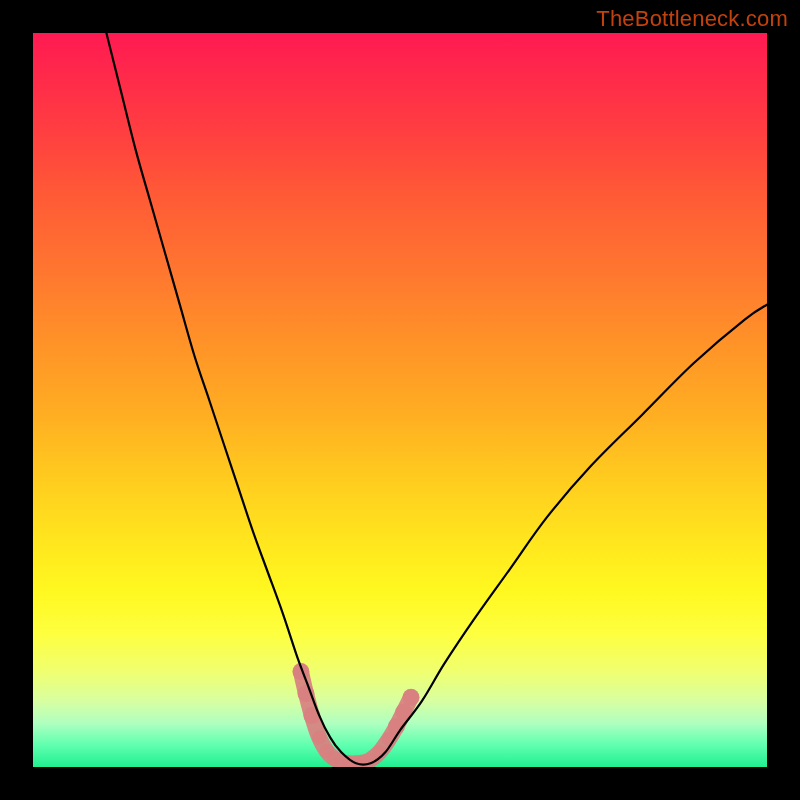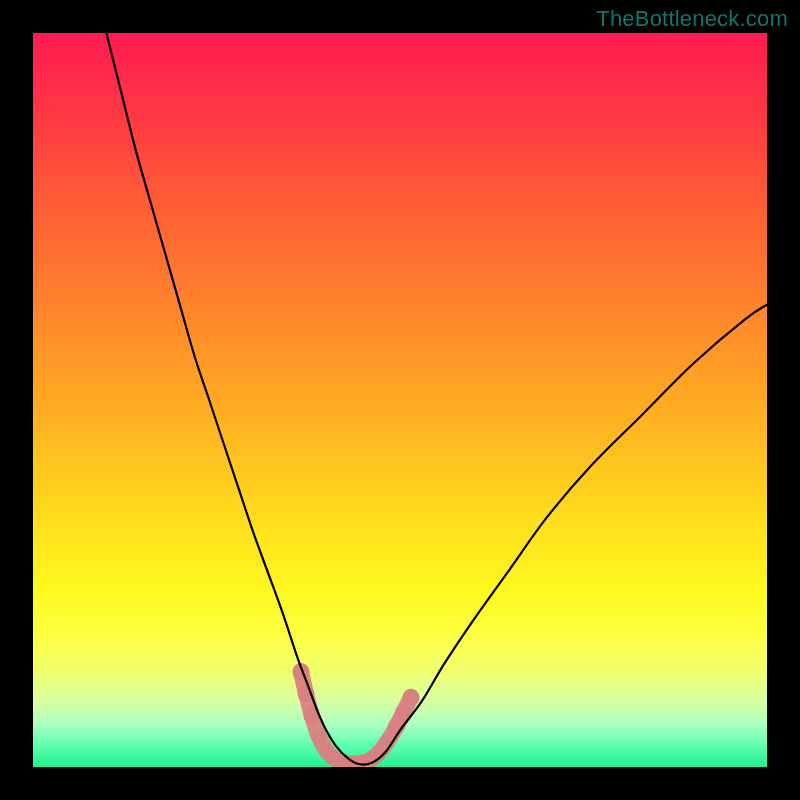--- a/index.html
+++ b/index.html
@@ -10,21 +10,21 @@
     height: 800px;
     background: #000;
   }
   .watermark {
     position: absolute;
     top: 6px;
     right: 12px;
     font-family: Arial, Helvetica, sans-serif;
     font-size: 22px;
     font-weight: 500;
-    color: #0f766e;
+    color: #c2410c;
     letter-spacing: 0.2px;
     z-index: 10;
   }
   .plot {
     position: absolute;
     left: 33px;
     top: 33px;
     width: 734px;
     height: 734px;
     overflow: hidden;

